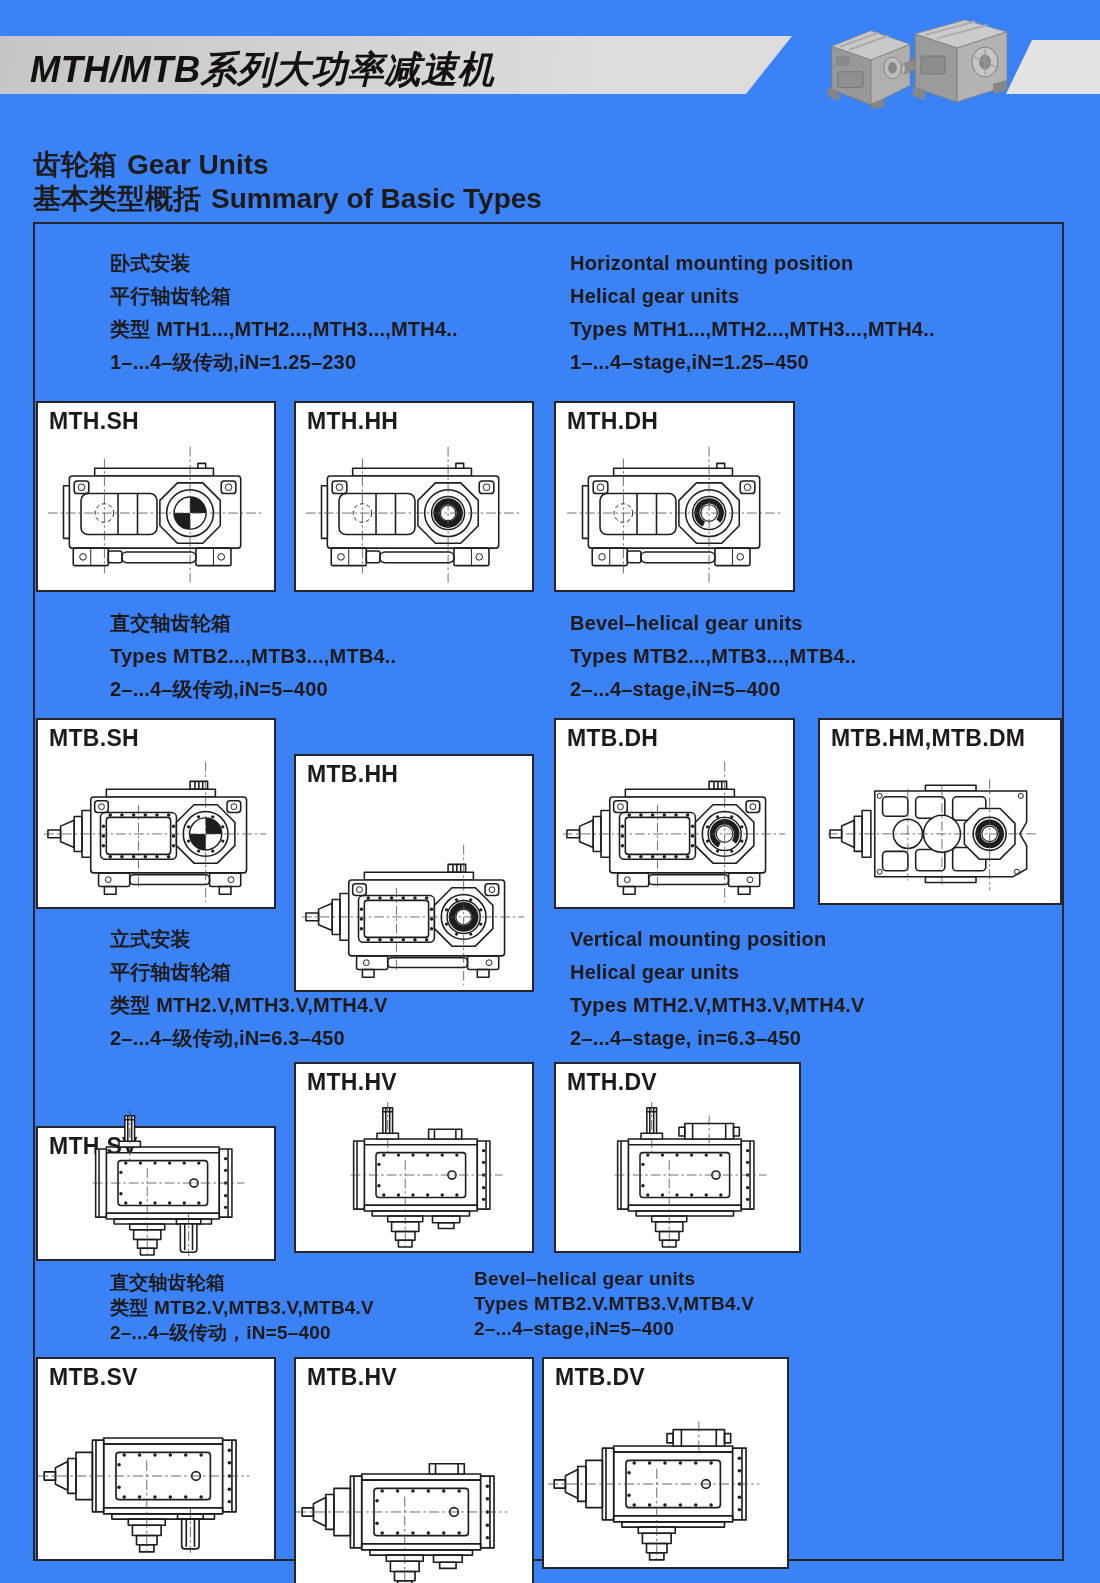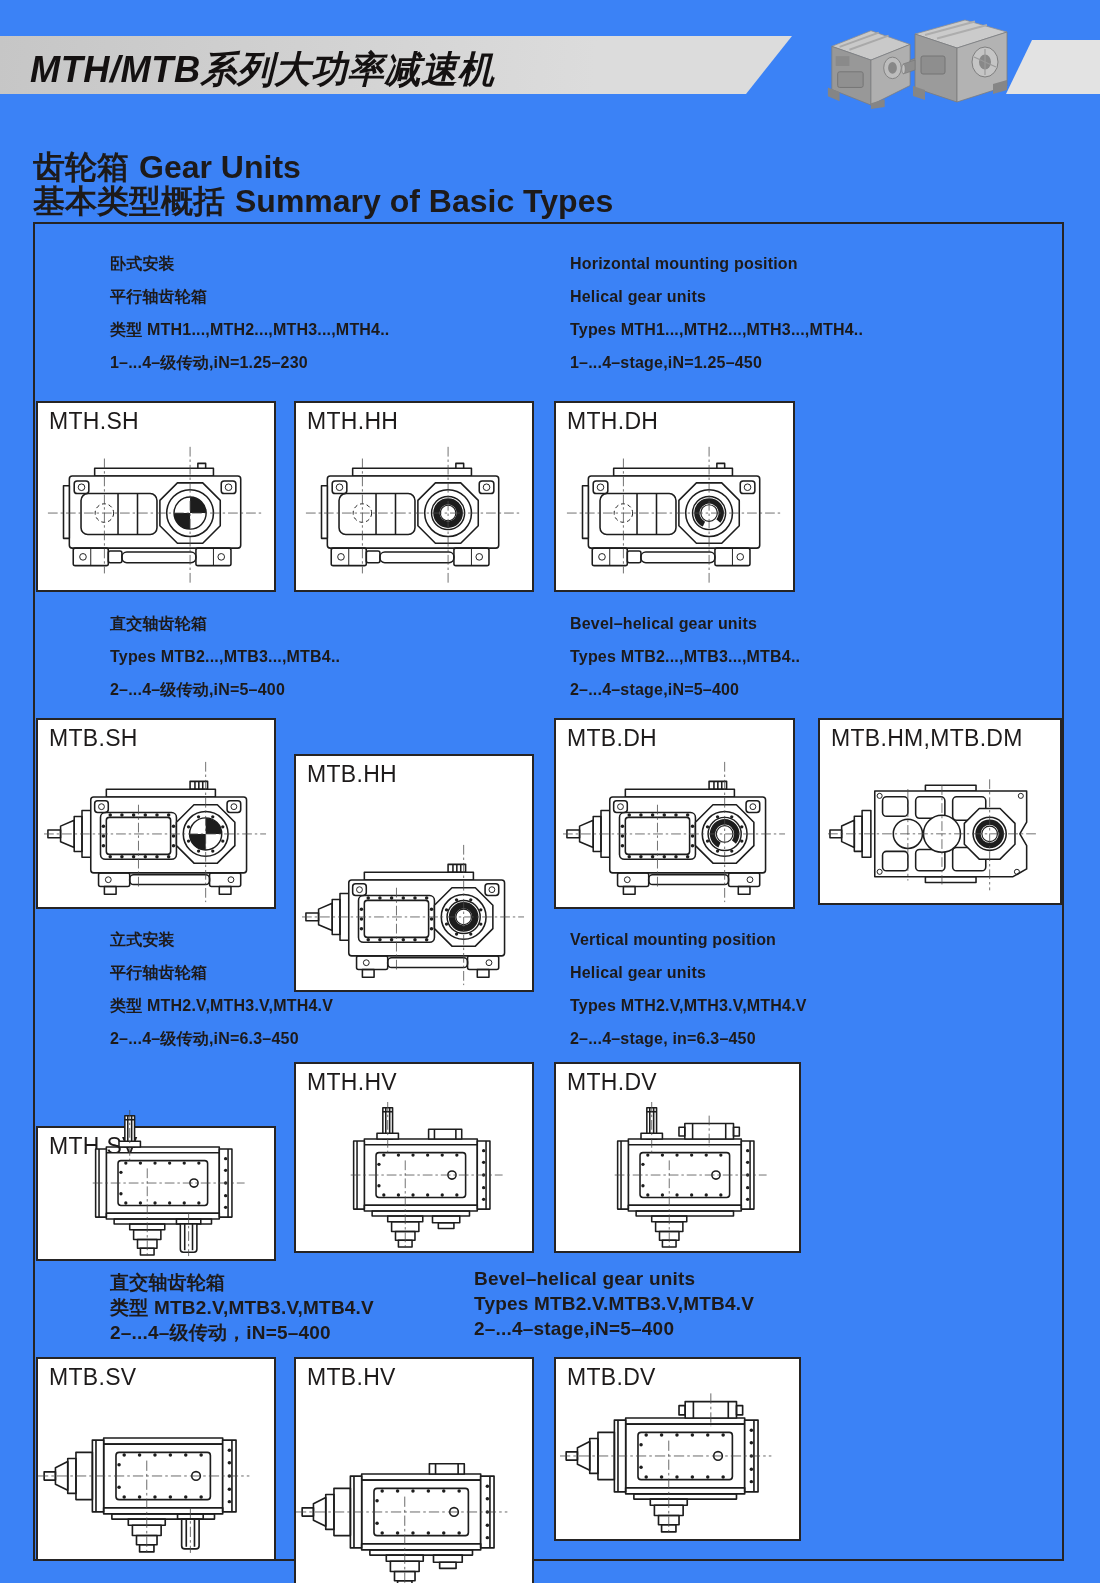--- a/index.html
+++ b/index.html
@@ -8,30 +8,30 @@
   
   .band{position:absolute;left:0;top:36px;width:792px;height:58px;
         background:linear-gradient(95deg,#c6c6c6,#dcdcdc 75%);
         clip-path:polygon(0 0,100% 0,calc(100% - 46px) 100%,0 100%);}
   .band-right{position:absolute;left:1006px;top:40px;width:94px;height:54px;background:#e3e3e3;
         clip-path:polygon(26px 0,100% 0,100% 100%,0 100%);}
   .banner-title{position:absolute;left:30px;top:45px;font-size:37px;font-weight:700;font-style:italic;
         color:#141111;letter-spacing:0.5px;white-space:nowrap;transform:scaleX(.98);transform-origin:left;}
   .photo{position:absolute;}
   
-  .hline{position:absolute;left:33px;font-size:32px;font-weight:700;white-space:nowrap;}
+  .hline{position:absolute;left:33px;font-size:28px;font-weight:700;white-space:nowrap;}
   .hline .en{margin-left:10px;}
   
   .frame{position:absolute;left:33px;top:222px;width:1031px;height:1339px;border:2px solid #262424;box-sizing:border-box;}
   
-  .txtcol{position:absolute;font-size:16px;font-weight:700;line-height:33px;white-space:nowrap;letter-spacing:.2px;}
+  .txtcol{position:absolute;font-size:20px;font-weight:700;line-height:33px;white-space:nowrap;letter-spacing:.2px;}
   .txtcol.tight{font-size:19px;line-height:25px;}
   
   .cell{position:absolute;border:2px solid #262424;background:#fff;box-sizing:border-box;}
-  .cell-label{position:absolute;left:11px;top:5px;font-size:23px;font-weight:400;letter-spacing:.3px;white-space:nowrap;}
+  .cell-label{position:absolute;left:11px;top:5px;font-size:23px;font-weight:700;letter-spacing:.3px;white-space:nowrap;}
   .cell-art{position:absolute;left:50%;transform:translateX(-50%);bottom:1px;width:224px;height:148px;}
   .cell.tall .cell-art{width:236px;height:156px;bottom:4px;}
 </style>
 </head>
 <body>
 
 <svg width="0" height="0" style="position:absolute" aria-hidden="true">
 <defs>
 
   <g id="g-shaft-solid">
@@ -557,20 +557,20 @@
     <svg class="cell-art" viewBox="0 0 230 152">
         <use href="#d-vert-b-solid-shaft" xlink:href="#d-vert-b-solid-shaft"></use>
       </svg>
   </div>
   <div class="cell tall" style="left:294px;top:1357px;width:240px;height:240px">
     <div class="cell-label">MTB.HV</div>
     <svg class="cell-art" viewBox="0 0 230 152">
         <use href="#d-vert-b-hollow-shaft" xlink:href="#d-vert-b-hollow-shaft"></use>
       </svg>
   </div>
-  <div class="cell tall" style="left:554px;top:1357px;width:247px;height:184px">
+  <div class="cell tall" style="left:542px;top:1357px;width:247px;height:212px">
     <div class="cell-label">MTB.DV</div>
     <svg class="cell-art" viewBox="0 0 230 152">
         <use href="#d-vert-b-shrink-disc" xlink:href="#d-vert-b-shrink-disc"></use>
       </svg>
   </div>
 
 </div>
 
 </body></html>

